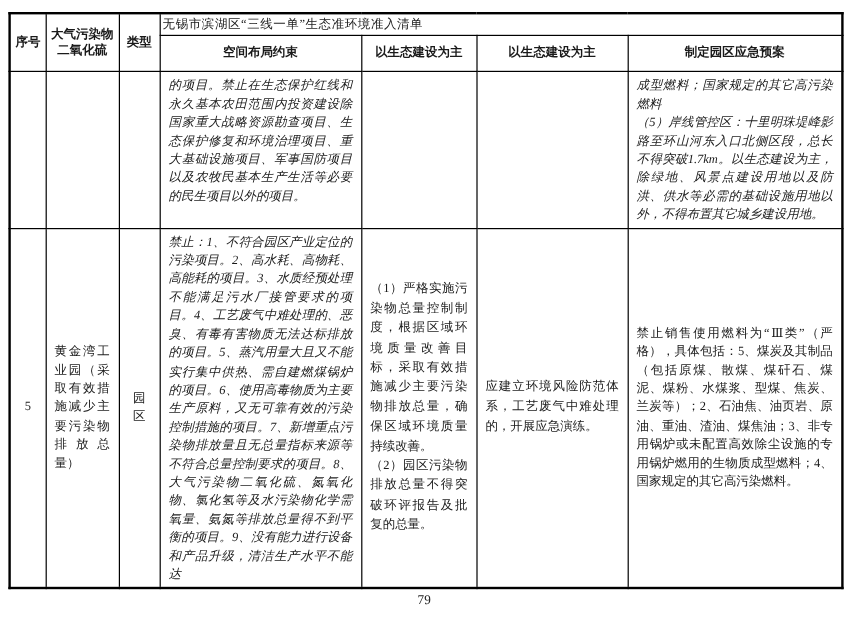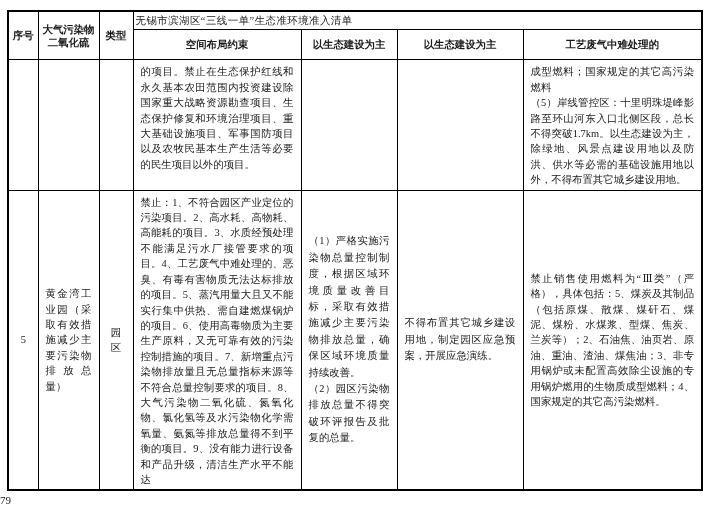--- a/index.html
+++ b/index.html
@@ -41,26 +41,27 @@
     font-weight:normal;
     text-align:left;
     height:18px;
     padding:1px 2px;
     letter-spacing:0.5px;
   }
   .grid tr.subhead td{height:30px;margin-left:13px;}
   .grid tr.row-a td{height:128px;}
   .grid tr.row-b td{height:287px;}
   .grid td.center{text-align:center;}
-  .grid td.vtop{vertical-align:top;padding-top:4px;}
+  .grid td.vtop{vertical-align:top;padding-top:4px;font-style:italic;}
   .grid td.prewrap{white-space:pre-line;}
   .grid td.loose{line-height:16.4px;font-family:Liberation Serif, serif;}
   .pageno{
     position:absolute;
     left:0;right:0;top:494px;
+    text-align:center;
     font-size:11px;
     color:#222;
   }
 </style>
 </head>
 <body>
 
 <div class="page">
 
   <table class="grid">
@@ -79,42 +80,42 @@
       <td class="hd" rowspan="2">序号</td>
       <td class="hd" rowspan="2">大气污染物二氧化硫</td>
       <td class="hd" rowspan="2">类型</td>
       <td class="title-cell" colspan="4">无锡市滨湖区“三线一单”生态准环境准入清单</td>
     </tr>
 
     <tr class="subhead">
       <td class="hd">空间布局约束</td>
       <td class="hd">以生态建设为主</td>
       <td class="hd">以生态建设为主</td>
-      <td class="hd">工艺废气中难处理的</td>
+      <td class="hd">制定园区应急预案</td>
     </tr>
 
     <tr class="row-a">
       <td class="center"></td>
       <td class="center"></td>
       <td class="center"></td>
       <td class="vtop">的项目。禁止在生态保护红线和永久基本农田范围内投资建设除国家重大战略资源勘查项目、生态保护修复和环境治理项目、重大基础设施项目、军事国防项目以及农牧民基本生产生活等必要的民生项目以外的项目。</td>
       <td></td>
       <td></td>
       <td class="vtop prewrap">成型燃料；国家规定的其它高污染燃料
 （5）岸线管控区：十里明珠堤峰影路至环山河东入口北侧区段，总长不得突破1.7km。以生态建设为主，除绿地、风景点建设用地以及防洪、供水等必需的基础设施用地以外，不得布置其它城乡建设用地。</td>
     </tr>
 
     <tr class="row-b">
       <td class="center">5</td>
       <td>黄金湾工业园（采取有效措施减少主要污染物排放总量）</td>
       <td class="center">园区</td>
       <td class="vtop">禁止：1、不符合园区产业定位的污染项目。2、高水耗、高物耗、高能耗的项目。3、水质经预处理不能满足污水厂接管要求的项目。4、工艺废气中难处理的、恶臭、有毒有害物质无法达标排放的项目。5、蒸汽用量大且又不能实行集中供热、需自建燃煤锅炉的项目。6、使用高毒物质为主要生产原料，又无可靠有效的污染控制措施的项目。7、新增重点污染物排放量且无总量指标来源等不符合总量控制要求的项目。8、大气污染物二氧化硫、氮氧化物、氯化氢等及水污染物化学需氧量、氨氮等排放总量得不到平衡的项目。9、没有能力进行设备和产品升级，清洁生产水平不能达</td>
       <td class="prewrap loose">（1）严格实施污染物总量控制制度，根据区域环境质量改善目标，采取有效措施减少主要污染物排放总量，确保区域环境质量持续改善。
 （2）园区污染物排放总量不得突破环评报告及批复的总量。</td>
-      <td class="loose">不得布置其它城乡建设用地，制定园区应急预案，开展应急演练。</td>
+      <td class="loose">应建立环境风险防范体系，工艺废气中难处理的，开展应急演练。</td>
       <td>禁止销售使用燃料为“Ⅲ类”（严格），具体包括：5、煤炭及其制品（包括原煤、散煤、煤矸石、煤泥、煤粉、水煤浆、型煤、焦炭、兰炭等）；2、石油焦、油页岩、原油、重油、渣油、煤焦油；3、非专用锅炉或未配置高效除尘设施的专用锅炉燃用的生物质成型燃料；4、国家规定的其它高污染燃料。</td>
     </tr>
   </tbody>
     </table>
 
   <div class="pageno">79</div>
 
 </div>
 
 </body></html>

